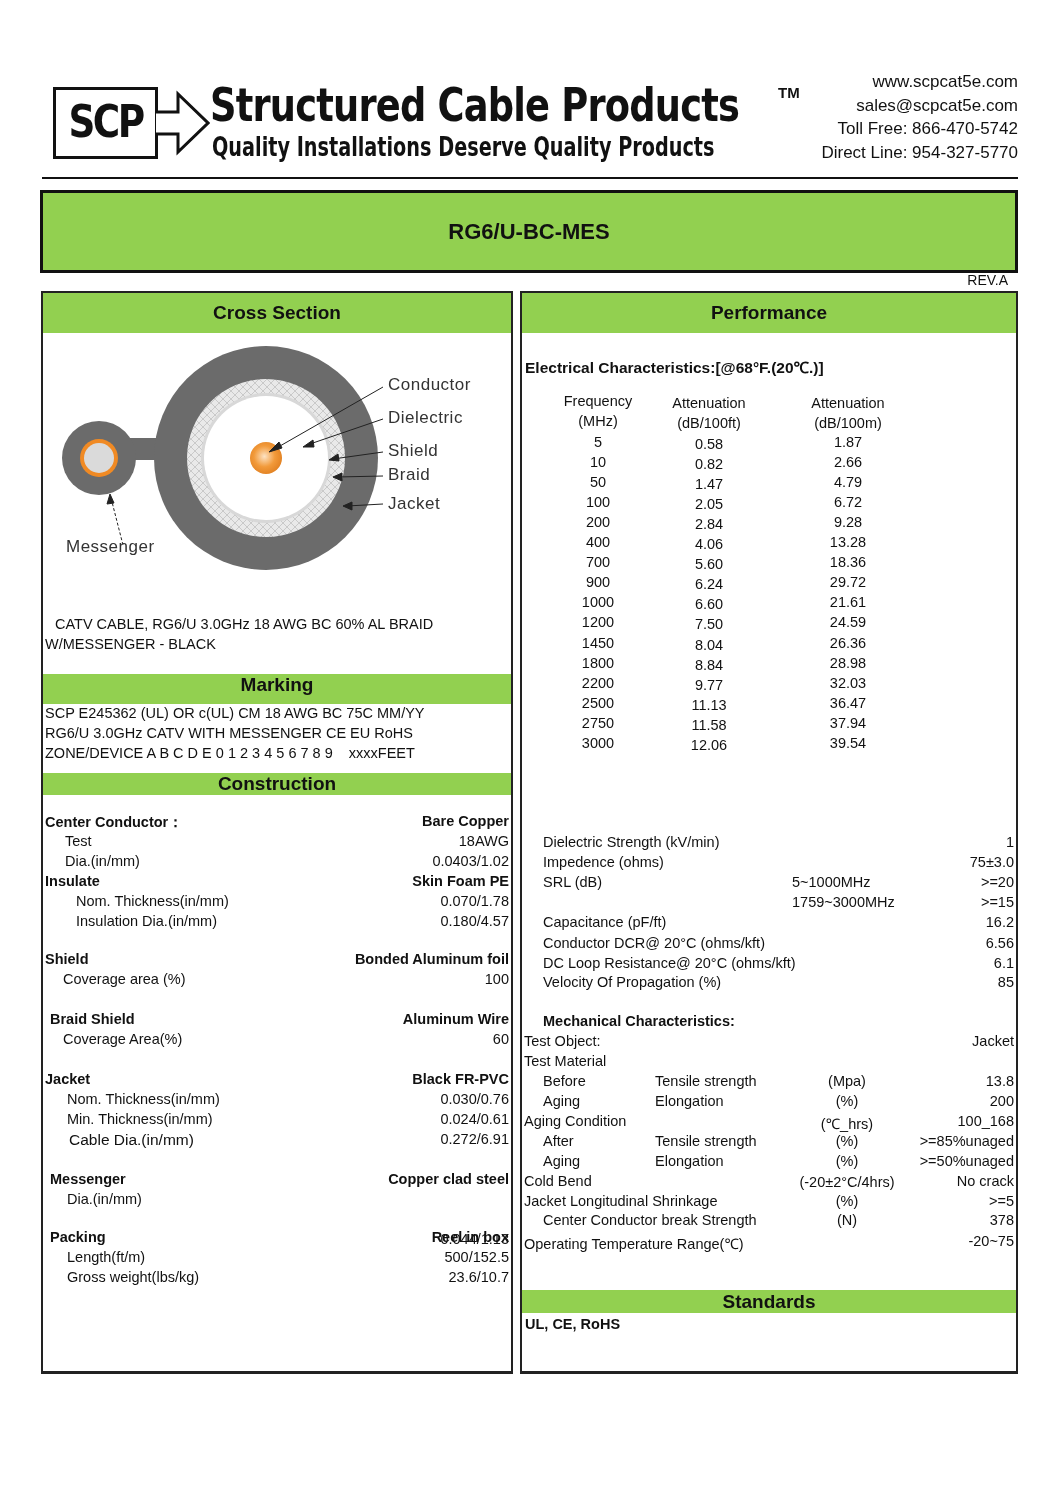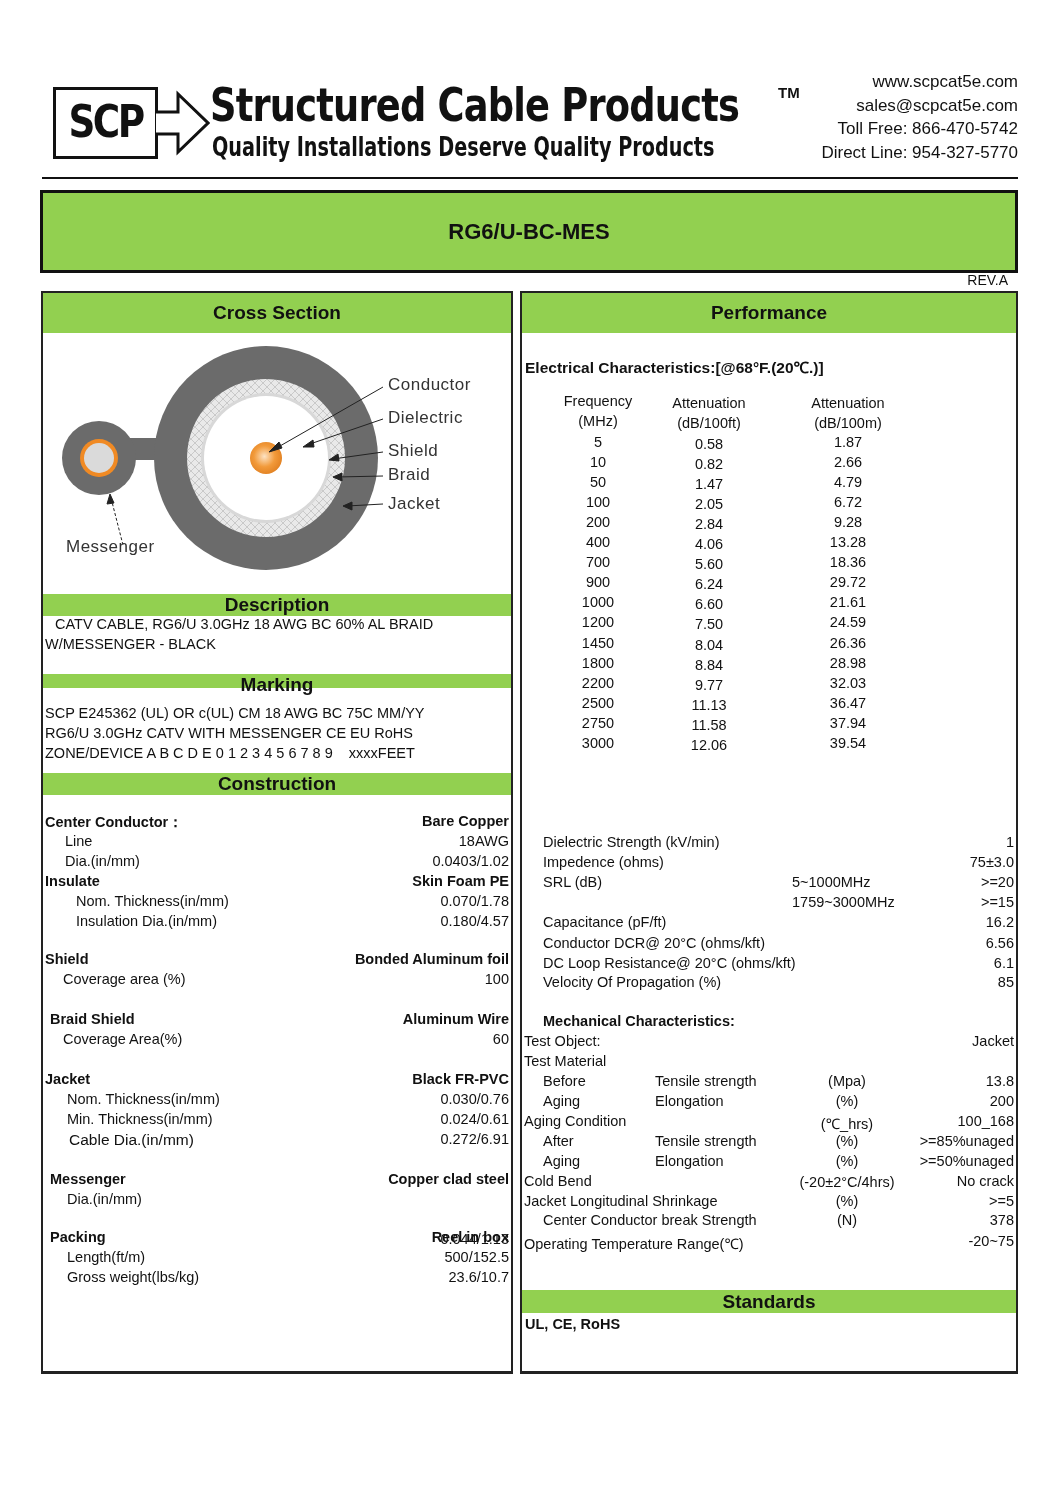--- a/index.html
+++ b/index.html
@@ -105,38 +105,37 @@
       </g>
     </svg>
     <div class="lbl" style="left:345px;top:40px;">Conductor</div>
     <div class="lbl" style="left:345px;top:73px;">Dielectric</div>
     <div class="lbl" style="left:345px;top:106px;">Shield</div>
     <div class="lbl" style="left:345px;top:130px;">Braid</div>
     <div class="lbl" style="left:345px;top:159px;">Jacket</div>
     <div class="lbl" style="left:23px;top:202px;">Messenger</div>
   </div>
 
-  <div class="section-head" style="top:301px;height:22px;line-height:22px;">Description</div>
   <div class="abs" style="left:12px;top:323px;">CATV CABLE, RG6/U 3.0GHz 18 AWG BC 60% AL BRAID</div>
   <div class="abs" style="left:2px;top:343px;">W/MESSENGER - BLACK</div>
 
-  <div class="section-head" style="top:381px;height:14px;line-height:22px;">Marking</div>
+  <div class="section-head" style="top:381px;height:30px;line-height:22px;">Marking</div>
   <div class="abs" style="left:2px;top:412px;">SCP E245362 (UL) OR c(UL) CM 18 AWG BC 75C MM/YY</div>
   <div class="abs" style="left:2px;top:432px;">RG6/U 3.0GHz CATV WITH MESSENGER CE EU RoHS</div>
   <div class="abs" style="left:2px;top:452px;white-space:pre;">ZONE/DEVICE A B C D E 0 1 2 3 4 5 6 7 8 9    xxxxFEET</div>
 
   <div class="section-head" style="top:480px;height:22px;line-height:22px;">Construction</div>
 
   <div id="construction-rows">
       <div class="" style="">
         <div class="abs b" style="left:2px;top:520px;">Center Conductor：</div>
         <div class="abs r b" style="right:2px;top:520px;">Bare Copper</div>
       </div>
       <div class="" style="">
-        <div class="abs" style="left:22px;top:540px;">Line</div>
+        <div class="abs" style="left:22px;top:540px;">Test</div>
         <div class="abs r" style="right:2px;top:540px;">18AWG</div>
       </div>
       <div class="" style="">
         <div class="abs" style="left:22px;top:560px;">Dia.(in/mm)</div>
         <div class="abs r" style="right:2px;top:560px;">0.0403/1.02</div>
       </div>
       <div class="" style="">
         <div class="abs b" style="left:2px;top:580px;">Insulate</div>
         <div class="abs r b" style="right:2px;top:580px;">Skin Foam PE</div>
       </div>

